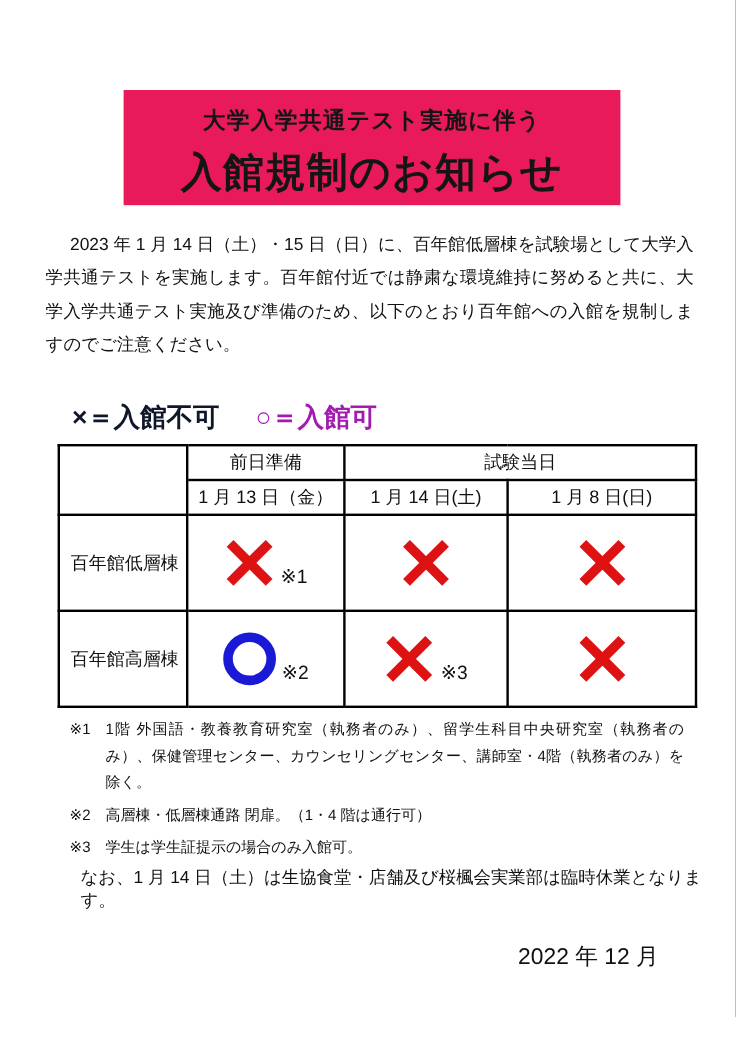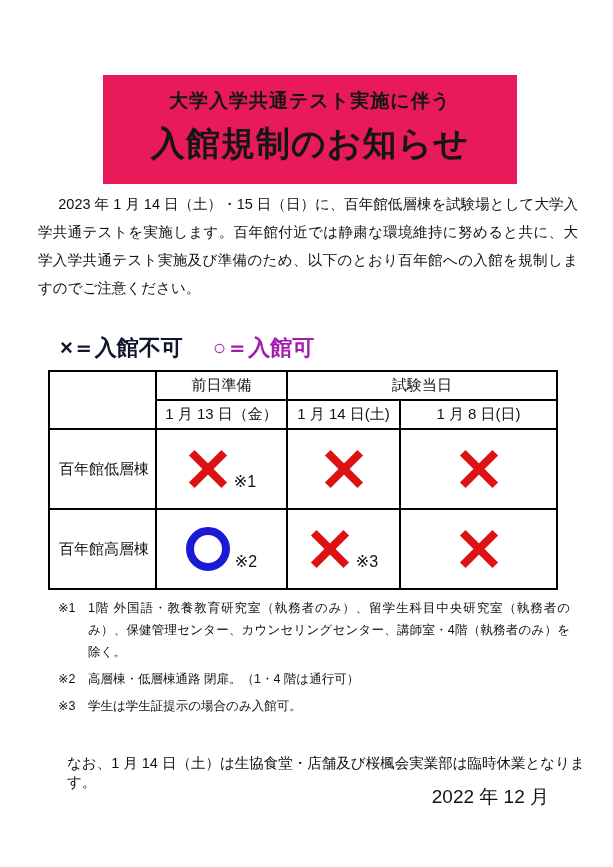--- a/index.html
+++ b/index.html
@@ -12,21 +12,21 @@
     background: #ffffff;
     font-family: "Liberation Sans", "DejaVu Sans", sans-serif;
     color: #111;
     overflow: hidden;
   }
 
   
   .banner {
     position: absolute;
     left: 103px; top: 75px;
-    width: 414px; height: 109px;
+    width: 414px; height: 96px;
     background: #E81A5A;
     color: #151515;
     text-align: center;
     padding-top: 13px;
   }
   .banner-subtitle { font-size: 19px; font-weight: bold; letter-spacing: 1px; }
   .banner-title    { font-size: 34px; font-weight: bold; margin-top: 7px; letter-spacing: 1px; }
 
   
   .intro {
@@ -59,21 +59,21 @@
   }
   .sched td {
     border: 2px solid #000;
     text-align: center;
     vertical-align: middle;
     font-size: 15px;
     margin-left: 40px;
   }
   .sched .col-label { width: 107px; }
   .sched .col-d1 { width: 131px; }
-  .sched .col-d2 { width: 113px; }
+  .sched .col-d2 { width: 136px; }
   .sched .col-d3 { width: 157px; }
   .sched .hrow td { height: 29px; }
   .sched .brow td { height: 80px; }
   .sched .rowhead { text-align: left; padding-left: 9px; font-size: 15px; }
 
   .mark-cell {
     display: flex; align-items: center; justify-content: center;
   }
   .mark { display: inline-block; position: relative; width: 42px; height: 42px; flex: 0 0 auto; }
   .mark-x::before, .mark-x::after {
@@ -101,21 +101,21 @@
     font-size: 12.5px;
     line-height: 22px;
   }
   .note { display: flex; margin-bottom: 5px; }
   .note-marker { flex: 0 0 30px; }
   .note-text { flex: 1; text-align: justify; }
 
   
   .closing {
     position: absolute;
-    left: 67px; top: 754px;
+    left: 67px; top: 722px;
     font-size: 14.5px;
     font-weight: 500;
   }
   .issued {
     position: absolute;
     right: 64px; top: 784px;
     font-size: 19px;
   }
 </style>
 </head>

